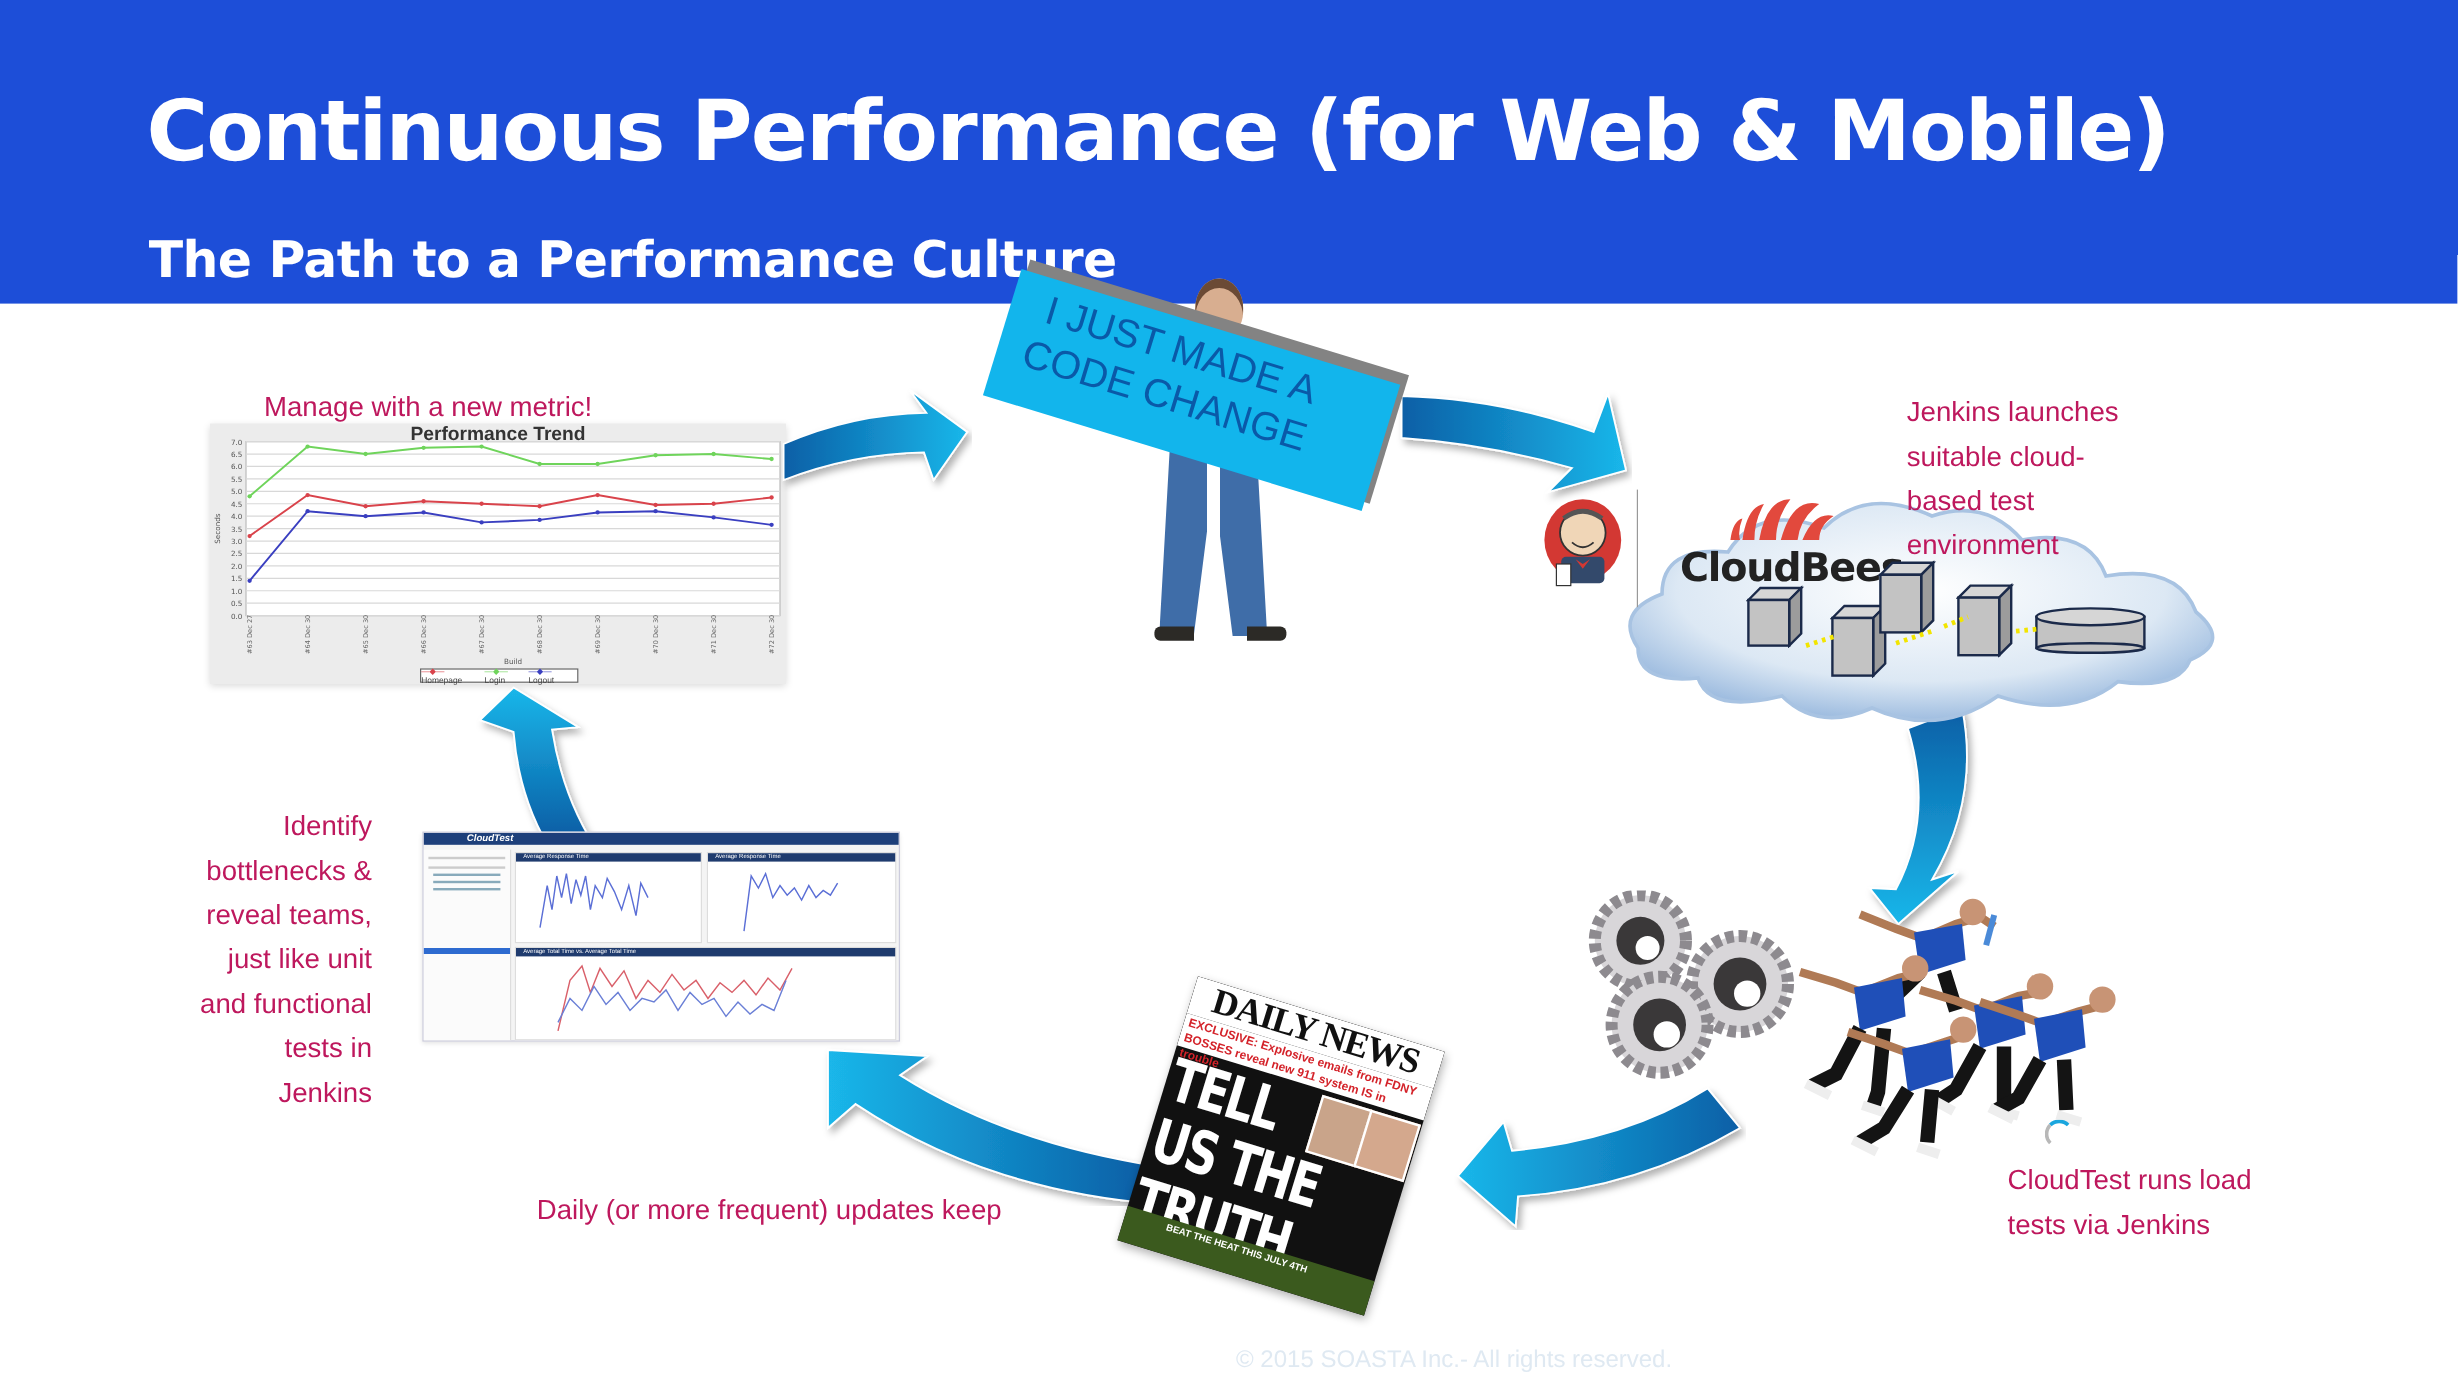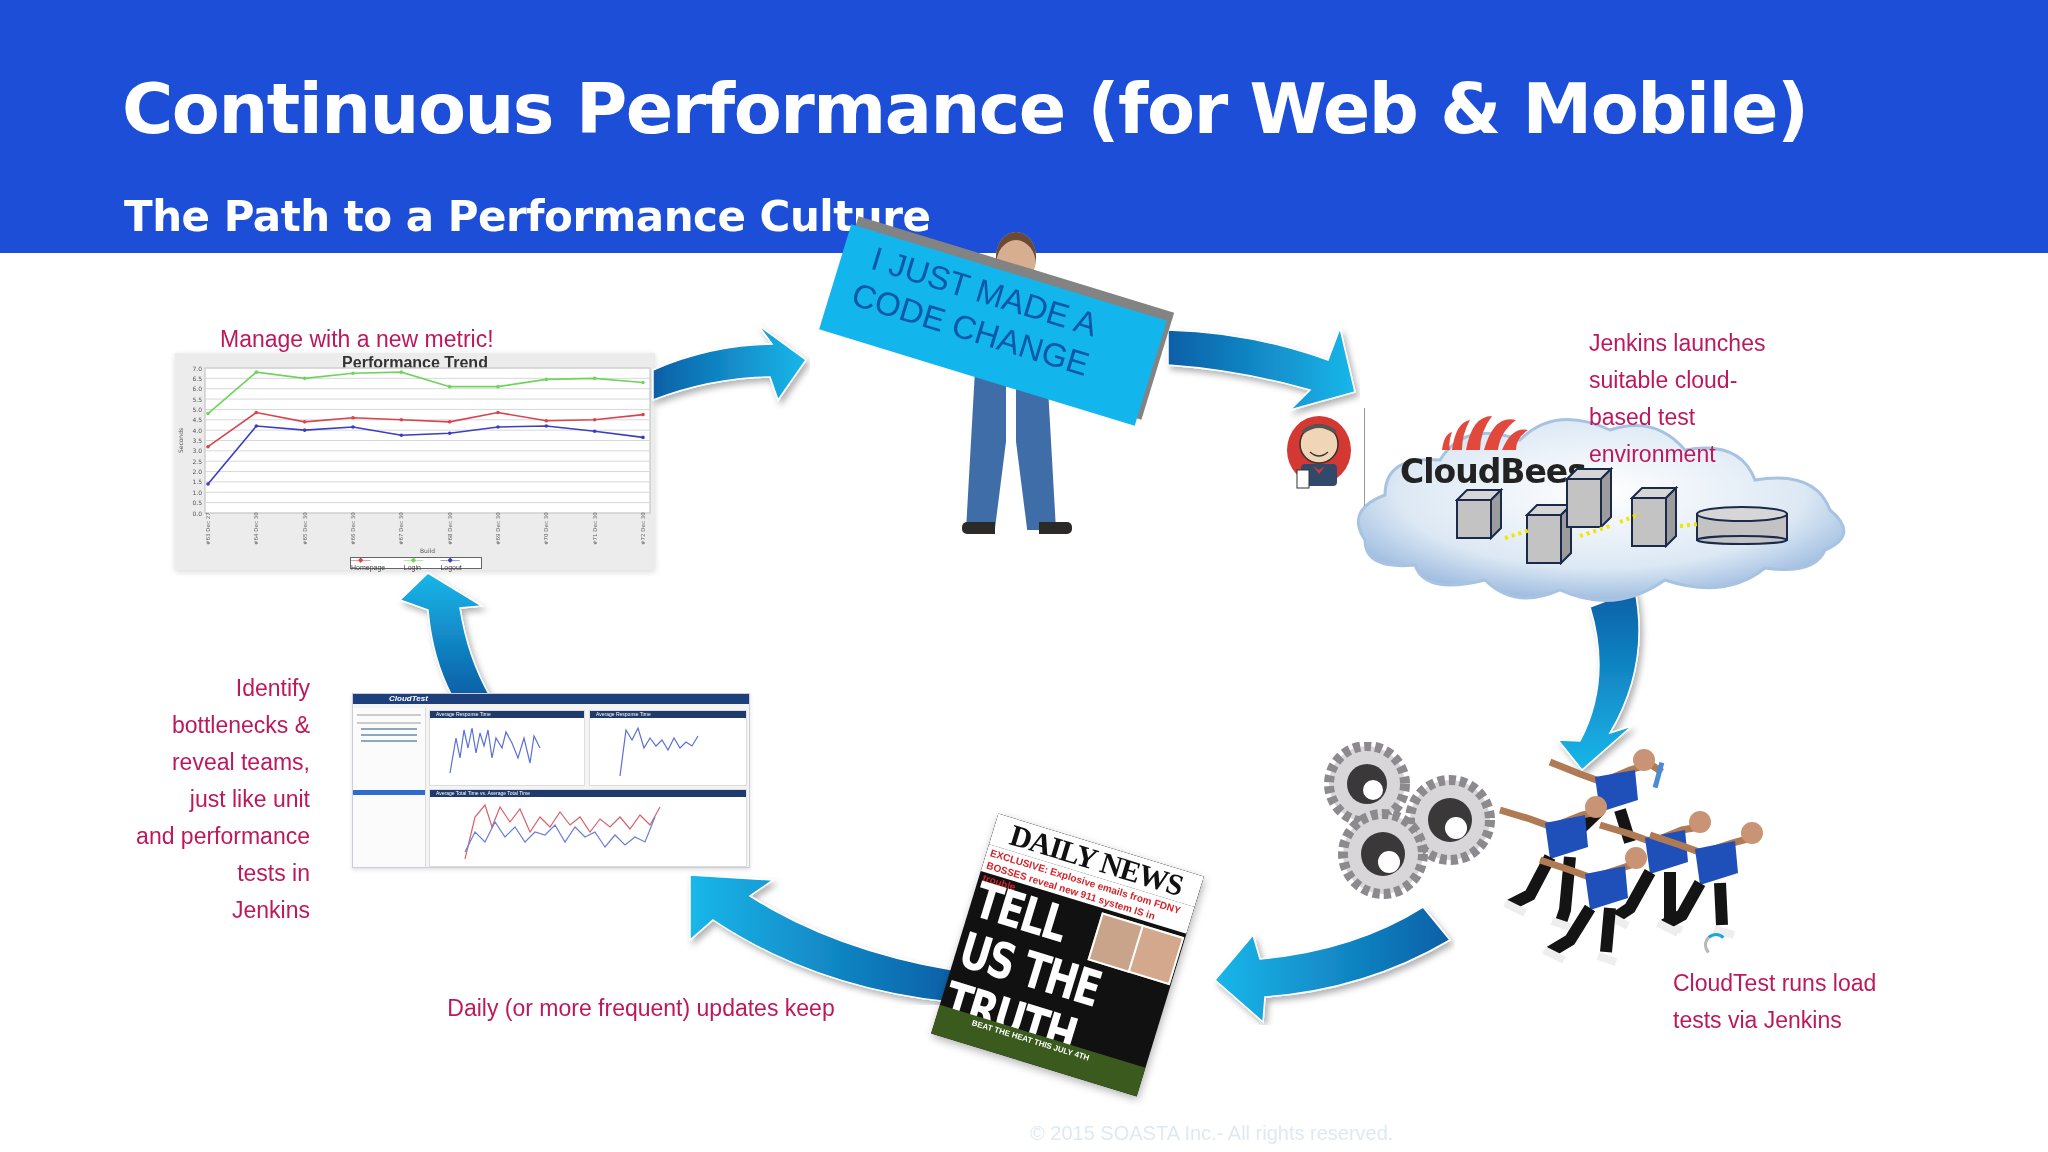--- a/index.html
+++ b/index.html
@@ -355,18 +355,18 @@
         <polyline fill="none" stroke="#d9606a" stroke-width="1.2" points="35,62 45,20 55,8 62,30 70,10 80,25 90,12 100,35 110,20 120,30 130,15 140,28 150,20 160,35 170,22 180,30 190,20 200,32 210,18 220,28 230,10"></polyline>
         <polyline fill="none" stroke="#6a7fd6" stroke-width="1.2" points="35,55 45,35 55,45 65,25 75,40 85,30 95,45 105,35 115,38 125,28 135,45 145,30 155,40 165,35 175,50 185,38 195,48 205,40 215,45 225,20"></polyline>
       </svg>
   </div>
 </div>
 <div class="caption cap-right" style="left:100px;top:670px;width:210px;">
   <div>Identify</div>
   <div>bottlenecks &amp;</div>
   <div>reveal teams,</div>
   <div>just like unit</div>
-  <div>and performance</div>
+  <div>and functional</div>
   <div>tests in</div>
   <div>Jenkins</div>
 </div>
 
 <div class="footer">© 2015 SOASTA Inc.- All rights reserved.</div>
 
 </body></html>

